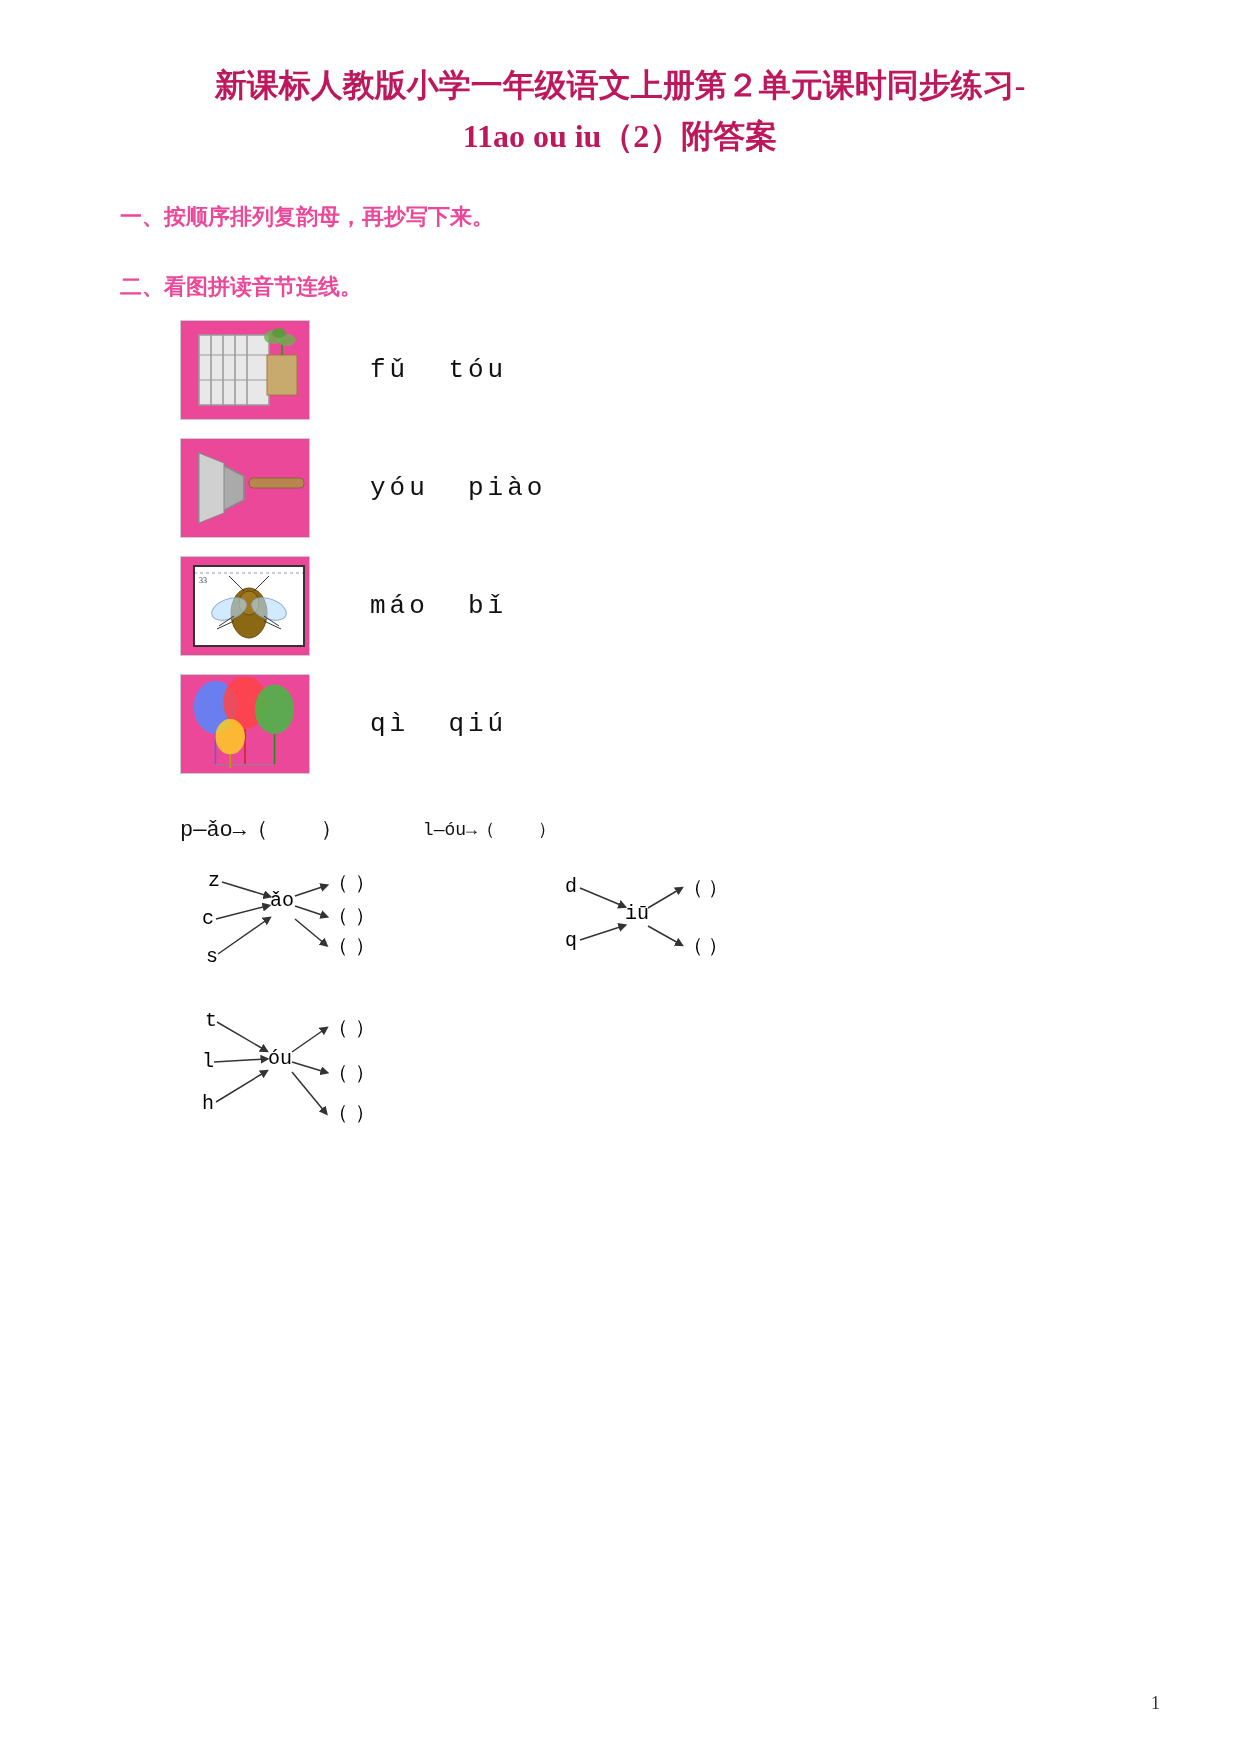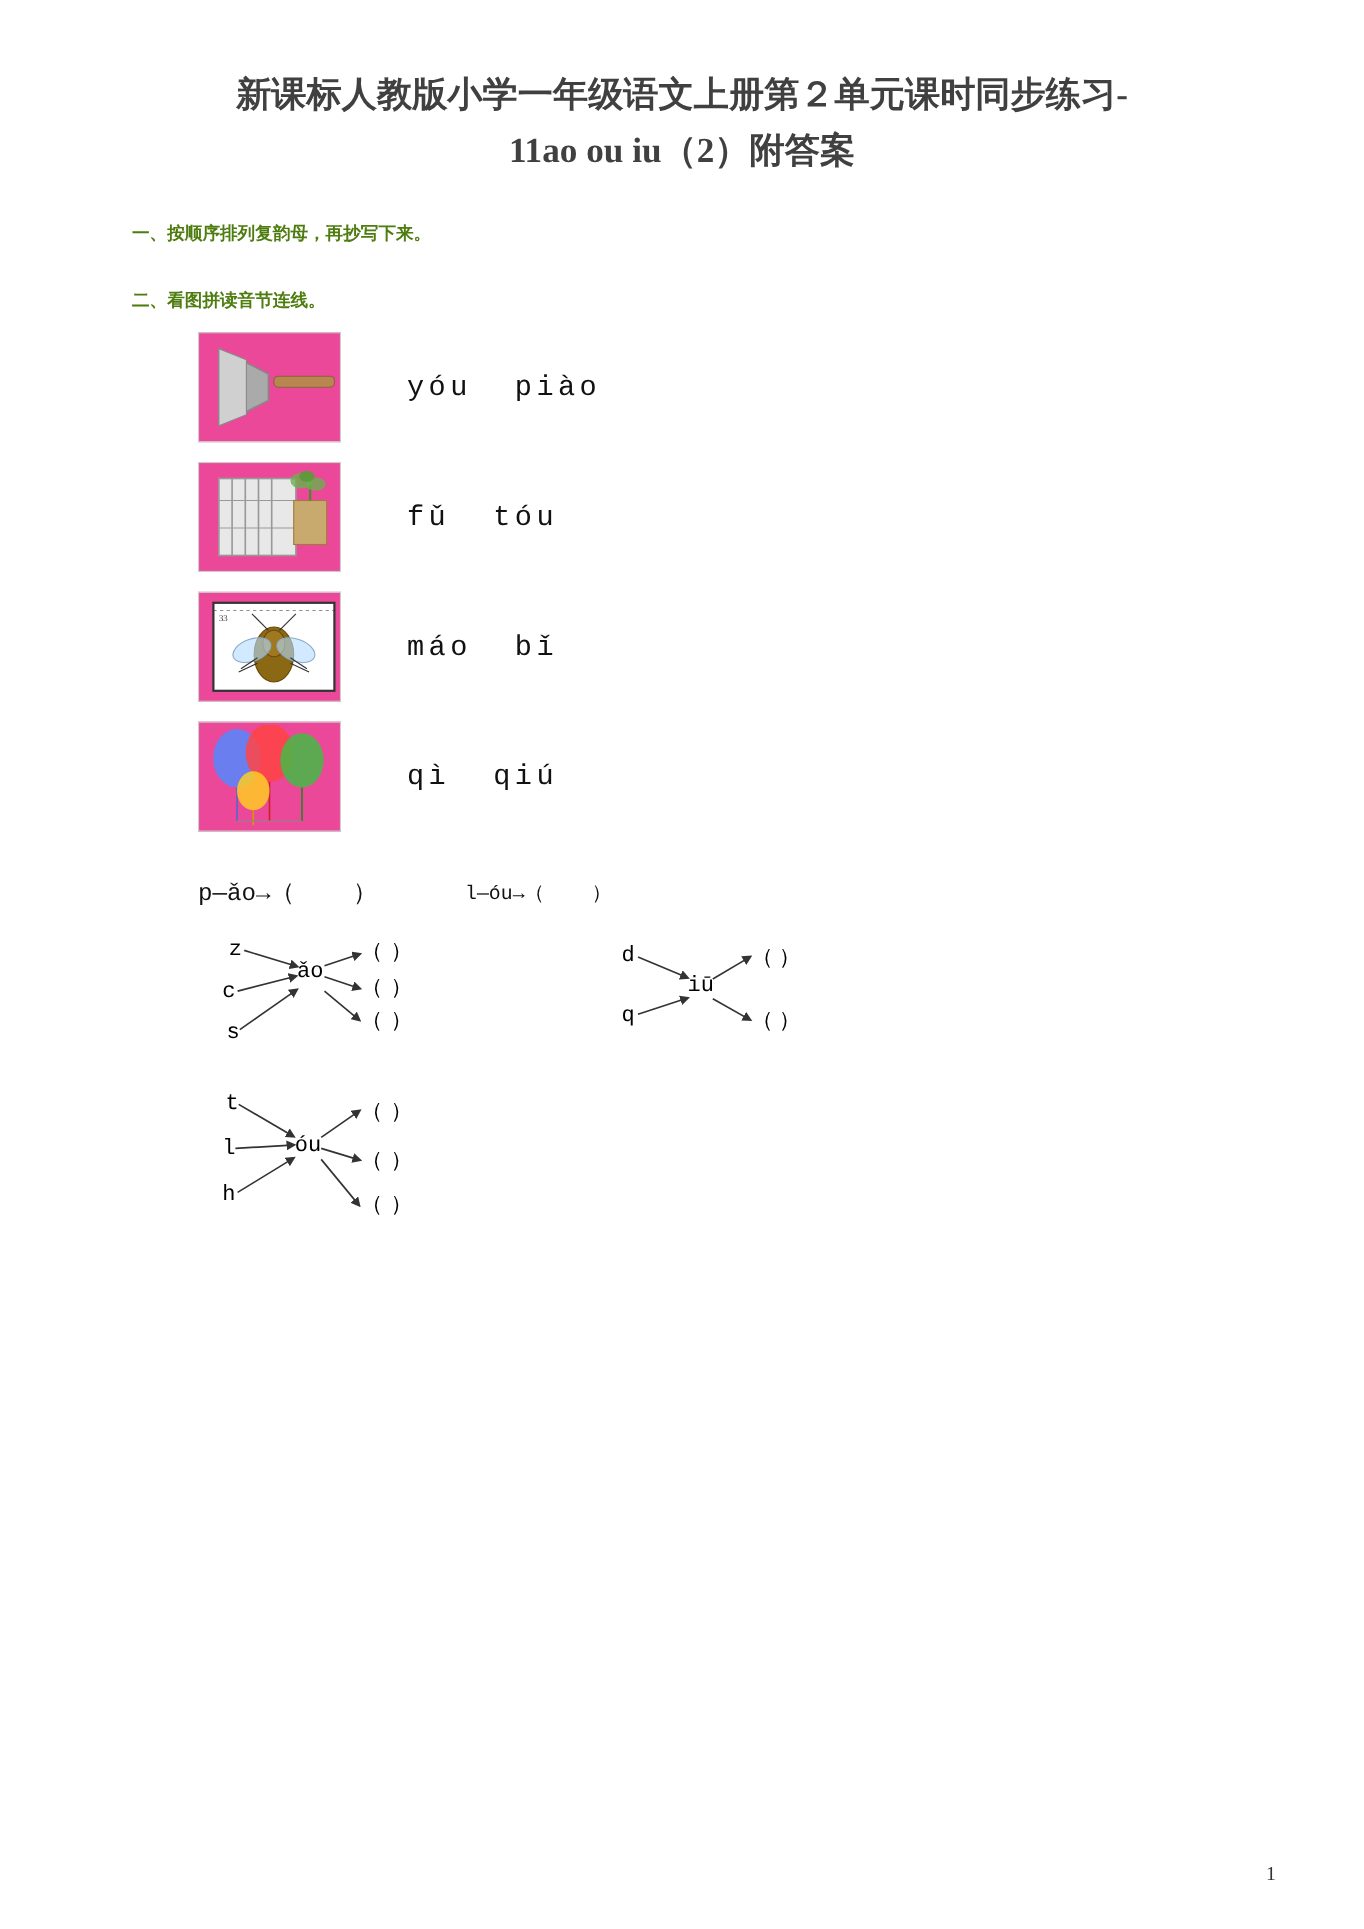--- a/index.html
+++ b/index.html
@@ -13,32 +13,32 @@
       color: #111;
     }
 
     .page-title {
       text-align: center;
       margin-bottom: 10px;
     }
     .page-title h1 {
       font-size: 32px;
       font-weight: bold;
-      color: #404040;
+      color: #be185d;
       line-height: 1.6;
     }
 
     .section {
       margin-top: 40px;
     }
 
     .section-header {
-      font-size: 16px;
+      font-size: 22px;
       font-weight: bold;
-      color: #4d7c0f;
+      color: #ec4899;
       margin-bottom: 18px;
     }
 
     
     .vowels-row {
       display: flex;
       gap: 40px;
       padding-left: 80px;
       font-size: 22px;
       color: #111;
@@ -103,33 +103,20 @@
 <div class="section">
   <div class="section-header">一、按顺序排列复韵母，再抄写下来。</div>
 </div>
 
 <div class="section">
   <div class="section-header">二、看图拼读音节连线。</div>
   <div class="picture-items">
 
     <div class="picture-row">
       <div class="picture-box">
-        <svg width="120" height="80" viewBox="0 0 120 80">
-
-          <rect x="60" y="30" width="55" height="10" rx="4" fill="#b8864e" stroke="#8b6040" stroke-width="1"></rect>
-
-          <polygon points="10,5 55,28 55,52 10,75" fill="#aaa" stroke="#888" stroke-width="1.5"></polygon>
-          <polygon points="10,5 35,15 35,65 10,75" fill="#d0d0d0" stroke="#888" stroke-width="1"></polygon>
-        </svg>
-      </div>
-      <div class="picture-label pinyin">yóu&nbsp;&nbsp;piào</div>
-    </div>
-
-    <div class="picture-row">
-      <div class="picture-box">
         <svg width="120" height="90" viewBox="0 0 120 90">
 
           <rect x="10" y="10" width="70" height="70" fill="#e8e8e8" stroke="#999" stroke-width="1.5"></rect>
           <line x1="22" y1="10" x2="22" y2="80" stroke="#999" stroke-width="1.5"></line>
           <line x1="34" y1="10" x2="34" y2="80" stroke="#999" stroke-width="1.5"></line>
           <line x1="46" y1="10" x2="46" y2="80" stroke="#999" stroke-width="1.5"></line>
           <line x1="58" y1="10" x2="58" y2="80" stroke="#999" stroke-width="1.5"></line>
           <line x1="10" y1="30" x2="80" y2="30" stroke="#999" stroke-width="1"></line>
           <line x1="10" y1="55" x2="80" y2="55" stroke="#999" stroke-width="1"></line>
 
@@ -139,20 +126,33 @@
           <ellipse cx="85" cy="12" rx="10" ry="7" fill="#6ab04c" opacity="0.8"></ellipse>
           <ellipse cx="98" cy="15" rx="9" ry="6" fill="#6ab04c" opacity="0.8"></ellipse>
           <ellipse cx="90" cy="8" rx="7" ry="5" fill="#5a9a3a" opacity="0.9"></ellipse>
         </svg>
       </div>
       <div class="picture-label pinyin">fǔ&nbsp;&nbsp;tóu</div>
     </div>
 
     <div class="picture-row">
       <div class="picture-box">
+        <svg width="120" height="80" viewBox="0 0 120 80">
+
+          <rect x="60" y="30" width="55" height="10" rx="4" fill="#b8864e" stroke="#8b6040" stroke-width="1"></rect>
+
+          <polygon points="10,5 55,28 55,52 10,75" fill="#aaa" stroke="#888" stroke-width="1.5"></polygon>
+          <polygon points="10,5 35,15 35,65 10,75" fill="#d0d0d0" stroke="#888" stroke-width="1"></polygon>
+        </svg>
+      </div>
+      <div class="picture-label pinyin">yóu&nbsp;&nbsp;piào</div>
+    </div>
+
+    <div class="picture-row">
+      <div class="picture-box">
         <svg width="120" height="90" viewBox="0 0 120 90">
 
           <rect x="5" y="5" width="110" height="80" fill="#fff" stroke="#333" stroke-width="2"></rect>
 
           <line x1="5" y1="12" x2="115" y2="12" stroke="#333" stroke-width="0.5" stroke-dasharray="3,3"></line>
 
           <text x="10" y="22" font-size="8" fill="#333">33</text>
 
           <ellipse cx="60" cy="52" rx="18" ry="25" fill="#8b6914" stroke="#6b4a0a" stroke-width="1"></ellipse>
           <ellipse cx="60" cy="42" rx="10" ry="12" fill="#a07820" stroke="#6b4a0a" stroke-width="1"></ellipse>

